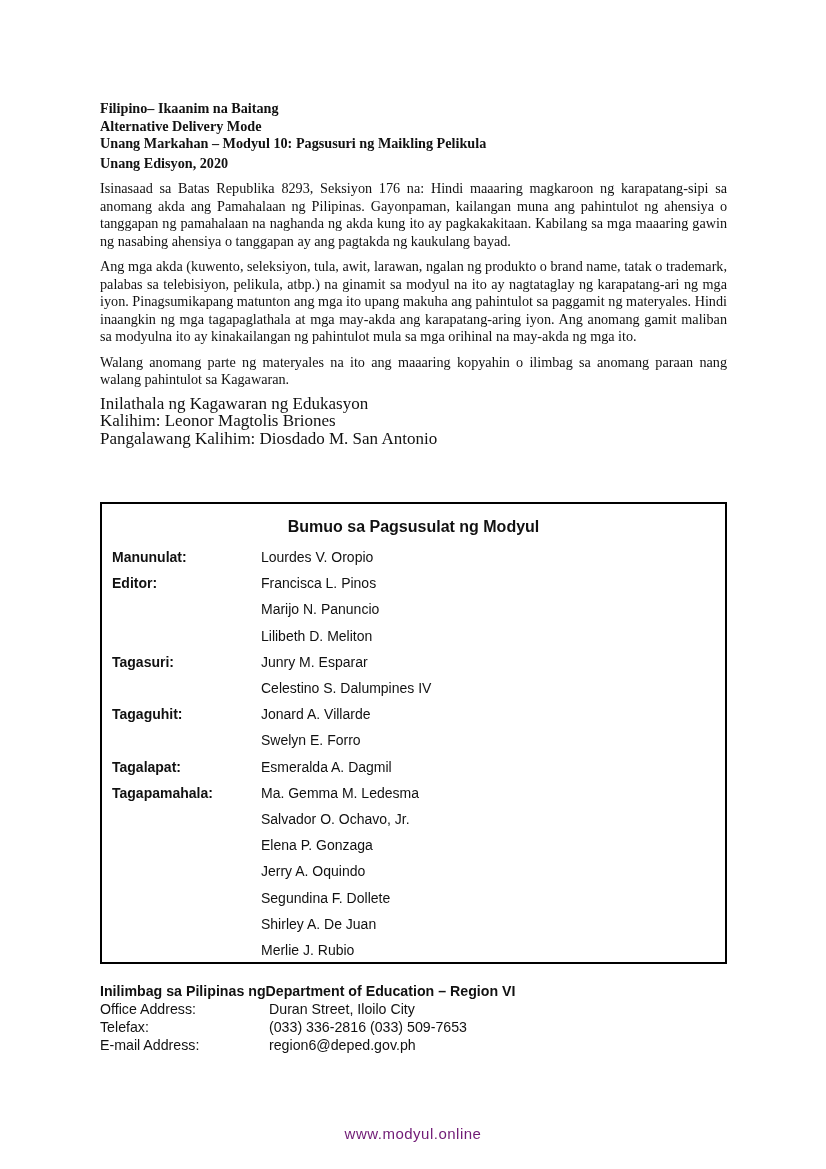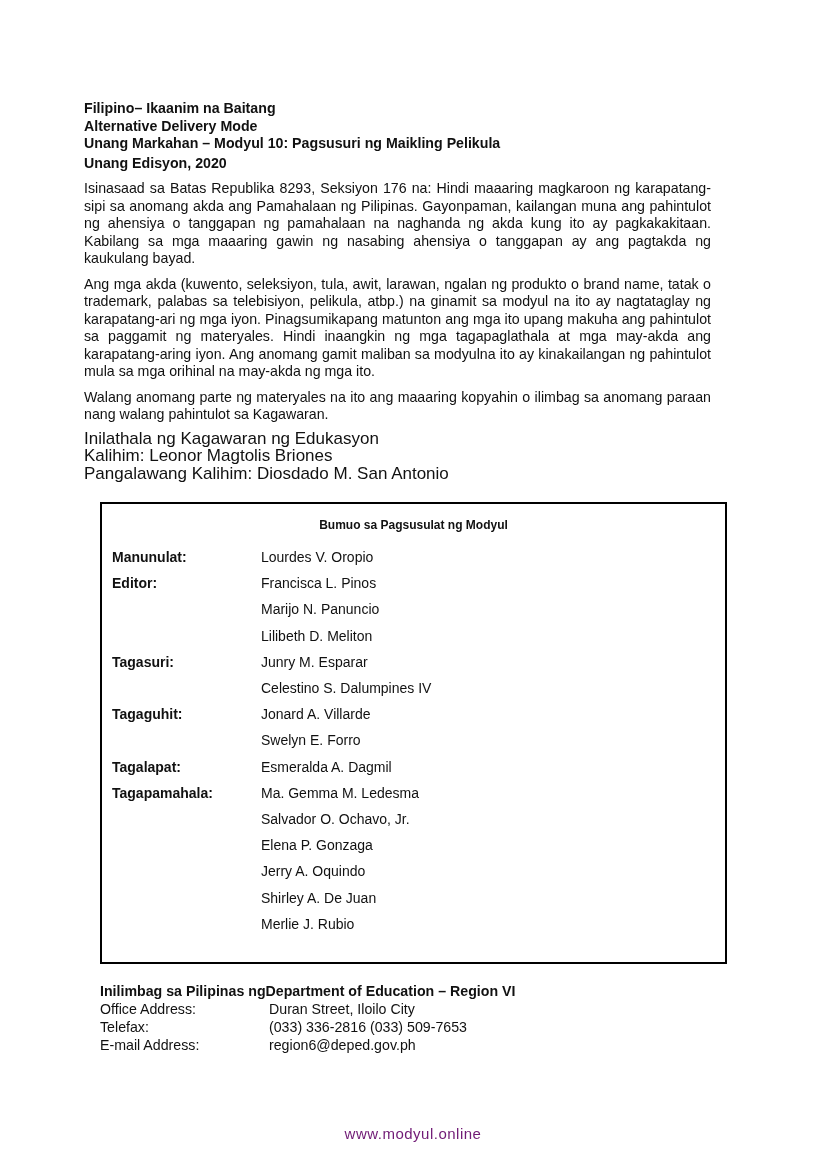--- a/index.html
+++ b/index.html
@@ -1,27 +1,27 @@
 <!DOCTYPE html>
 <html><head>
 <meta charset="utf-8">
 <style>
   html, body { margin: 0; padding: 0; background: #ffffff; }
   body { width: 826px; height: 1169px; position: relative; overflow: hidden;
          font-family: "Liberation Sans", sans-serif; color: #111; }
-  .page { position: absolute; left: 84px; top: 100px; width: 627px; }
+  .page { position: absolute; left: 100px; top: 100px; width: 627px; font-family: Liberation Serif, serif; }
   .hdr { font-weight: bold; font-size: 14.2px; line-height: 17.5px; margin: 0; }
   .hdr.gap { margin-top: 2px; }
   p.body { font-size: 14.2px; line-height: 17.5px; text-align: justify; margin: 8px 0 0 0; }
   .pub { font-size: 17px; line-height: 17.6px; margin-top: 6px; }
   .pub div { margin: 0; }
   .box { position: absolute; left: 100px; top: 502px; width: 623px; height: 458px;
          border: 2px solid #000; }
   .box-title { position: absolute; left: 0; right: 0; top: 14px; text-align: center;
-               font-weight: bold; font-size: 12px; }
+               font-weight: bold; font-size: 16px; }
   .credits { position: absolute; left: 10px; top: 40px; }
   .row { display: flex; height: 26.2px; font-size: 14px; align-items: center; }
   .role { width: 149px; font-weight: bold; }
   .footer { position: absolute; left: 100px; top: 982px; font-size: 14.2px; line-height: 18px; }
   .footer .bold { font-weight: bold; }
   .frow { display: flex; gap: 19px; }
   .flabel { width: 150px; }
   .watermark { position: absolute; left: 0; right: 0; top: 1125px; text-align: center;
                font-size: 15px; color: #701a75; letter-spacing: 0.5px; }
 </style>
@@ -95,20 +95,24 @@
       <div class="row">
         <span class="role"></span>
         <span>Elena P. Gonzaga</span>
       </div>
       <div class="row">
         <span class="role"></span>
         <span>Jerry A. Oquindo</span>
       </div>
       <div class="row">
         <span class="role"></span>
+        <span>Segundina F. Dollete</span>
+      </div>
+      <div class="row">
+        <span class="role"></span>
         <span>Shirley A. De Juan</span>
       </div>
       <div class="row">
         <span class="role"></span>
         <span>Merlie J. Rubio</span>
       </div>
     </div>
 </div>
 
 <div class="footer">

